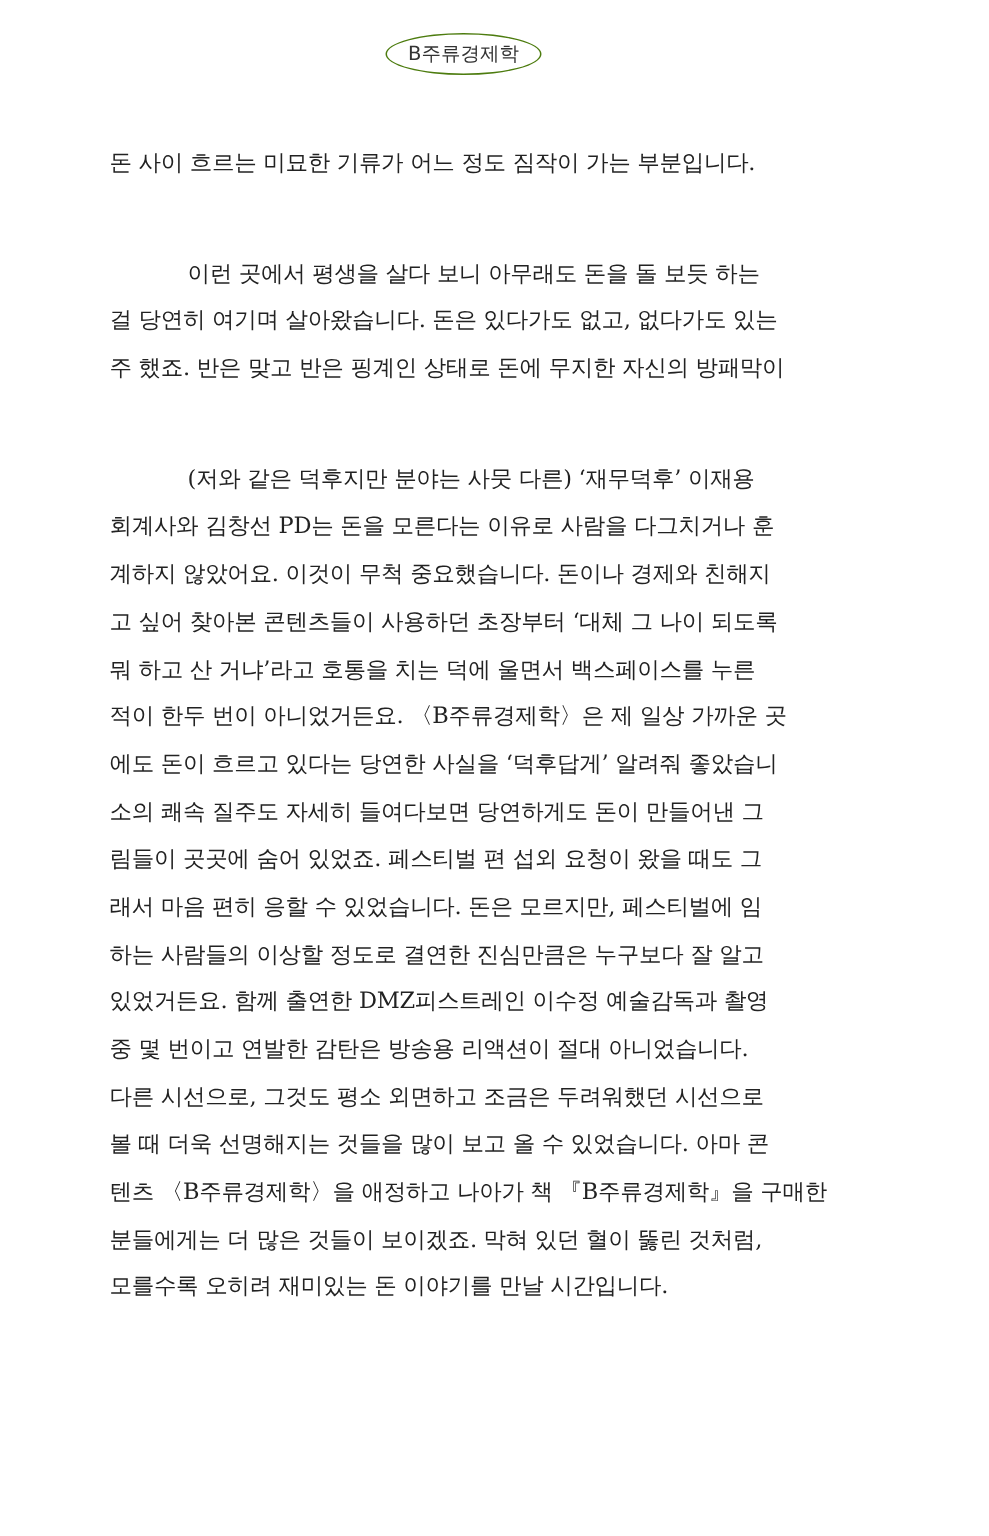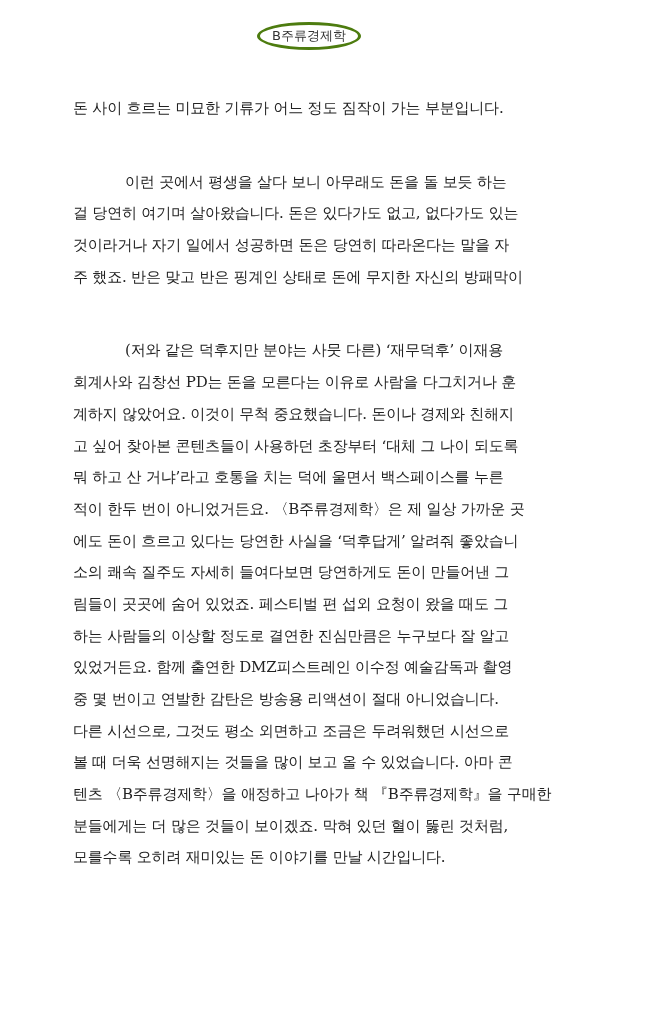--- a/index.html
+++ b/index.html
@@ -1,19 +1,19 @@
 <!DOCTYPE html>
 <html><head>
 <meta charset="utf-8">
 <style>
   html, body { margin:0; padding:0; background:#ffffff; }
   body { width:659px; height:1024px; position:relative; overflow:hidden; }
   .header-pill {
     position:absolute; left:257px; top:22px; width:104px; height:28px;
-    border:3px solid #4d7c0f; border-radius:50%;
+    border:1px solid #4d7c0f; border-radius:50%;
     display:flex; align-items:center; justify-content:center;
     font-family:"DejaVu Sans", sans-serif; font-size:13px; color:#333;
     box-sizing:border-box;
   }
   .body-text {
     position:absolute; left:73px; top:93px; width:520px;
     font-family:"DejaVu Serif", serif; font-size:15px; color:#222;
     letter-spacing:-0.2px;
   }
   .line { height:31.7px; line-height:31.7px; white-space:nowrap; }
@@ -21,31 +21,31 @@
 </style>
 </head>
 <body>
 
 <div class="header-pill">B주류경제학</div>
 
 <div class="body-text">
   <div class="line">돈 사이 흐르는 미묘한 기류가 어느 정도 짐작이 가는 부분입니다.</div>
   <div class="line indent">이런 곳에서 평생을 살다 보니 아무래도 돈을 돌 보듯 하는</div>
   <div class="line">걸 당연히 여기며 살아왔습니다. 돈은 있다가도 없고, 없다가도 있는</div>
-  <div class="line">것이라거나 자기 일에서 성공하면 돈은 당연히 따라온다는 말을 자</div>
   <div class="line">주 했죠. 반은 맞고 반은 핑계인 상태로 돈에 무지한 자신의 방패막이</div>
   <div class="line indent">(저와 같은 덕후지만 분야는 사뭇 다른) ‘재무덕후’ 이재용</div>
   <div class="line">회계사와 김창선 PD는 돈을 모른다는 이유로 사람을 다그치거나 훈</div>
   <div class="line">계하지 않았어요. 이것이 무척 중요했습니다. 돈이나 경제와 친해지</div>
   <div class="line">고 싶어 찾아본 콘텐츠들이 사용하던 초장부터 ‘대체 그 나이 되도록</div>
   <div class="line">뭐 하고 산 거냐’라고 호통을 치는 덕에 울면서 백스페이스를 누른</div>
   <div class="line">적이 한두 번이 아니었거든요. 〈B주류경제학〉은 제 일상 가까운 곳</div>
   <div class="line">에도 돈이 흐르고 있다는 당연한 사실을 ‘덕후답게’ 알려줘 좋았습니</div>
   <div class="line">소의 쾌속 질주도 자세히 들여다보면 당연하게도 돈이 만들어낸 그</div>
   <div class="line">림들이 곳곳에 숨어 있었죠. 페스티벌 편 섭외 요청이 왔을 때도 그</div>
+  <div class="line">래서 마음 편히 응할 수 있었습니다. 돈은 모르지만, 페스티벌에 임</div>
   <div class="line">하는 사람들의 이상할 정도로 결연한 진심만큼은 누구보다 잘 알고</div>
   <div class="line">있었거든요. 함께 출연한 DMZ피스트레인 이수정 예술감독과 촬영</div>
   <div class="line">중 몇 번이고 연발한 감탄은 방송용 리액션이 절대 아니었습니다.</div>
   <div class="line">다른 시선으로, 그것도 평소 외면하고 조금은 두려워했던 시선으로</div>
   <div class="line">볼 때 더욱 선명해지는 것들을 많이 보고 올 수 있었습니다. 아마 콘</div>
   <div class="line">텐츠 〈B주류경제학〉을 애정하고 나아가 책 『B주류경제학』을 구매한</div>
   <div class="line">분들에게는 더 많은 것들이 보이겠죠. 막혀 있던 혈이 뚫린 것처럼,</div>
   <div class="line">모를수록 오히려 재미있는 돈 이야기를 만날 시간입니다.</div>
 </div>
 

